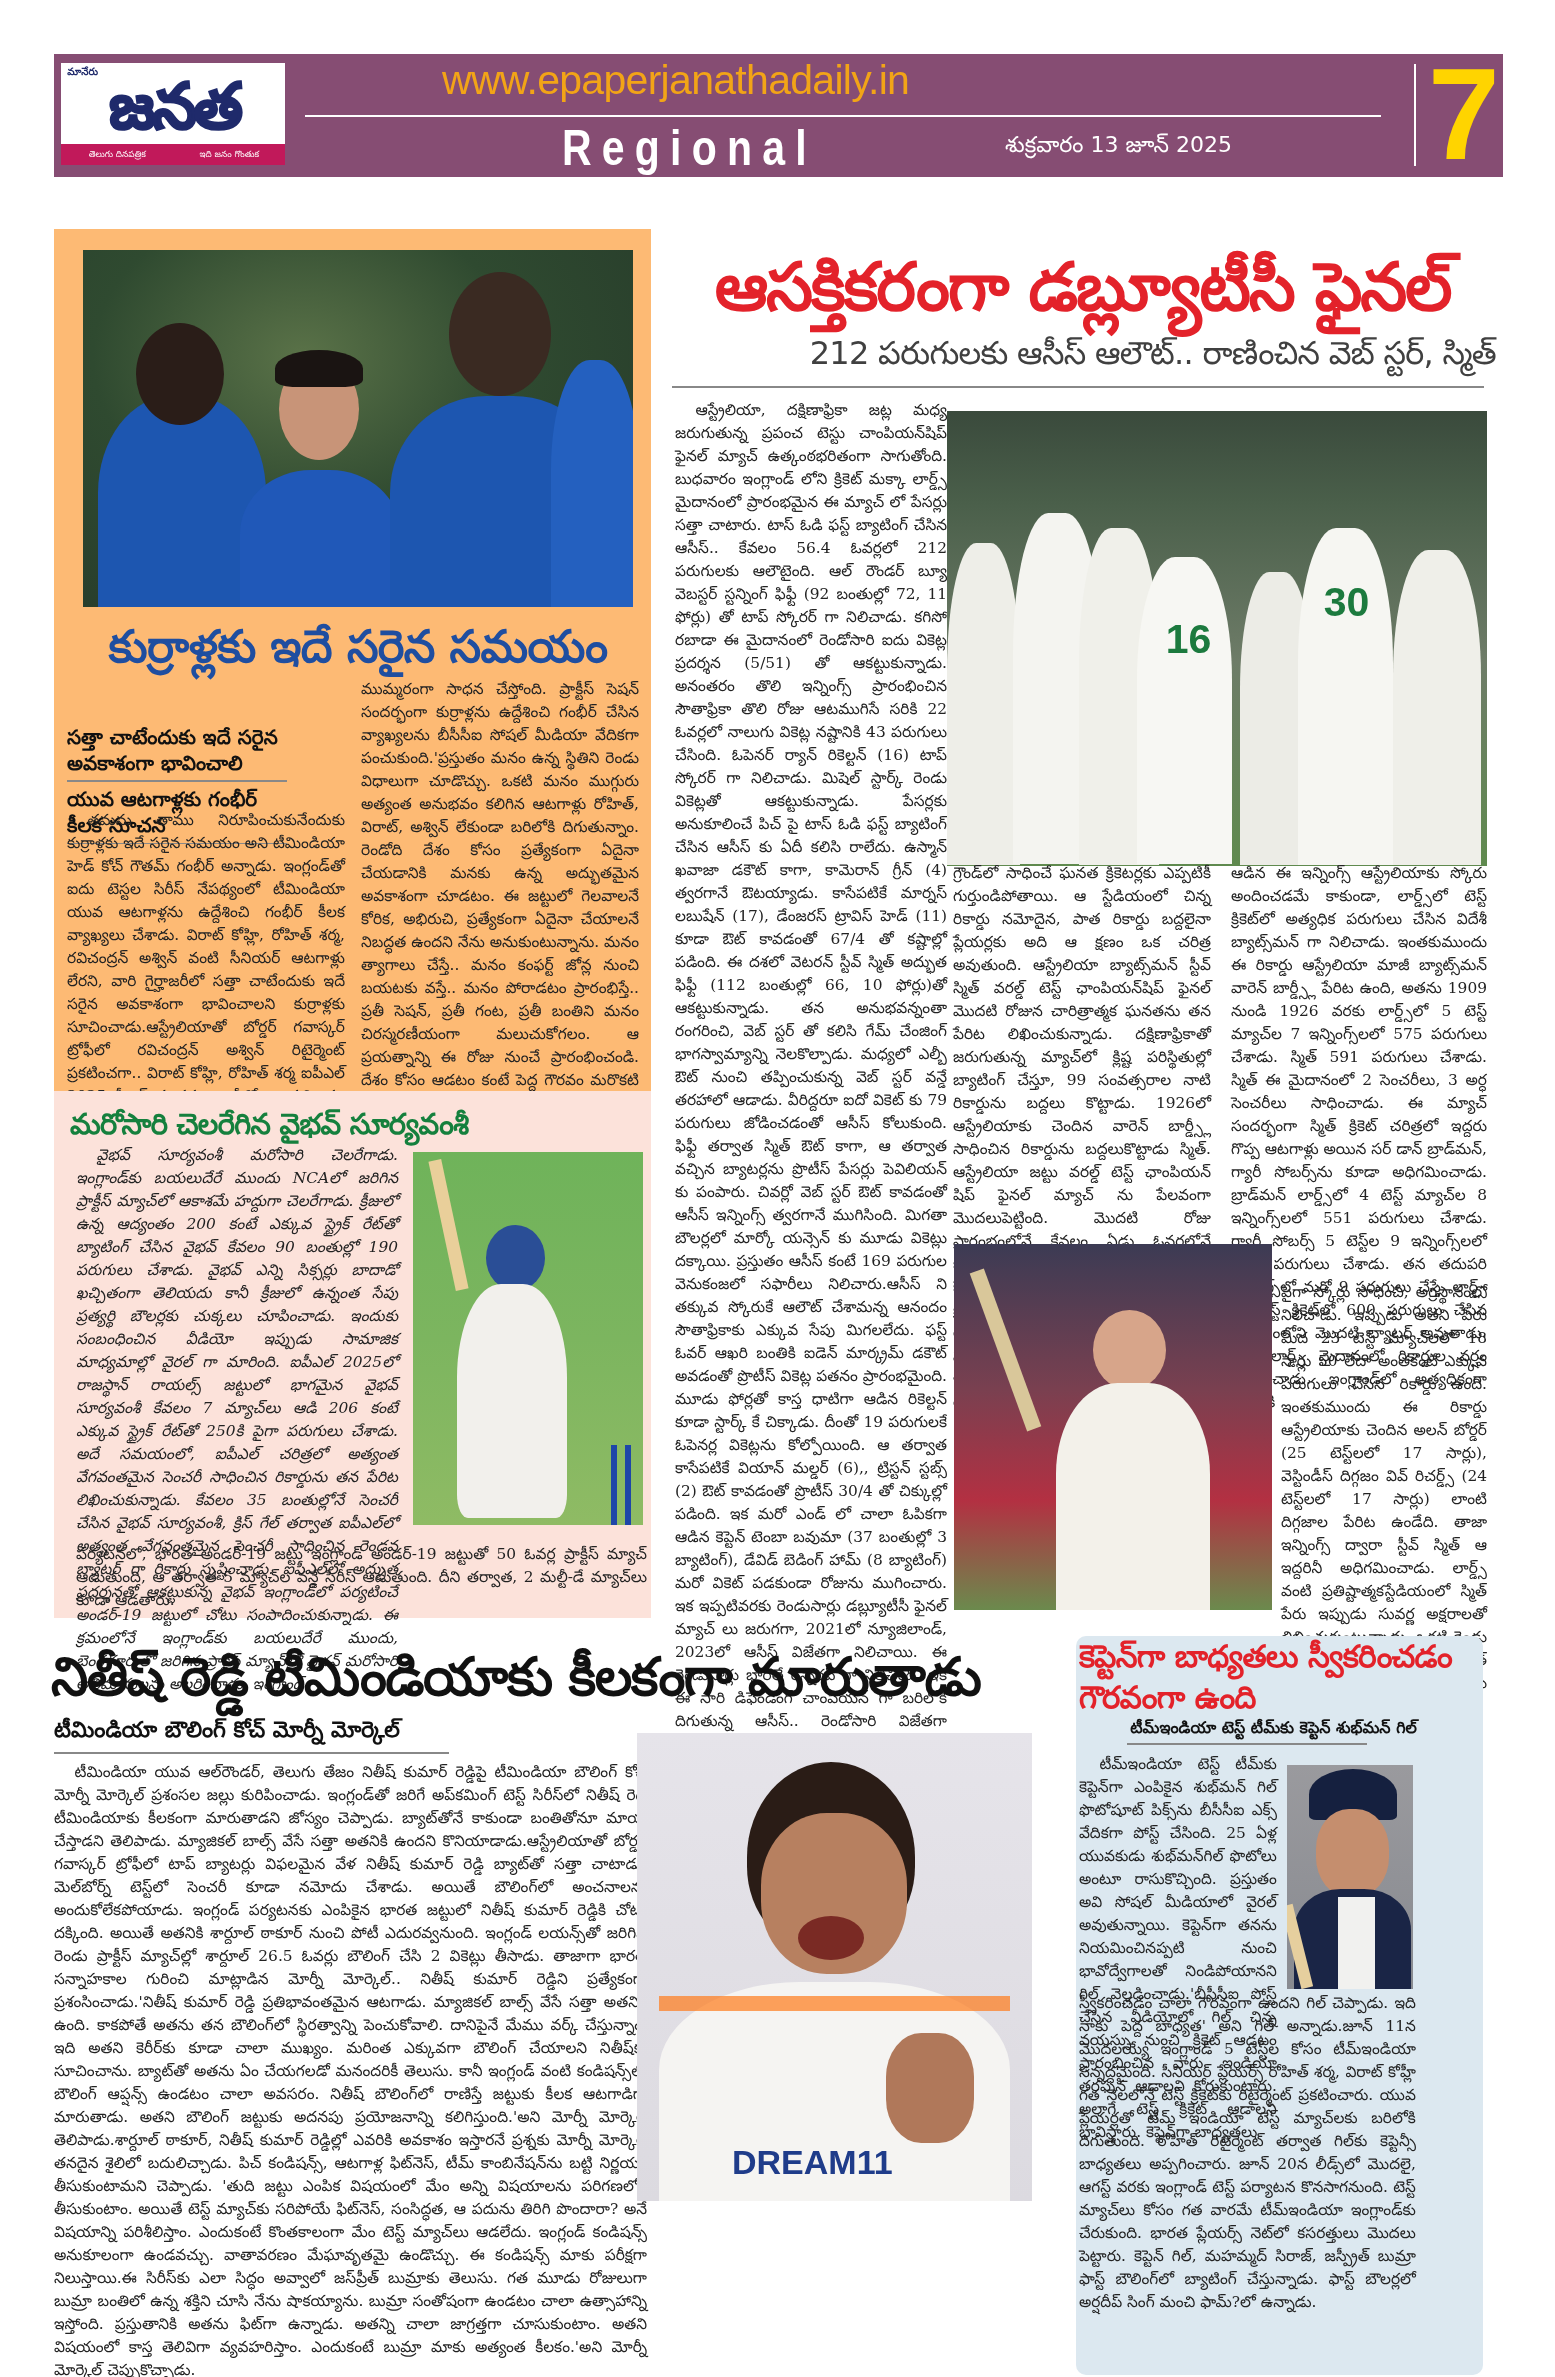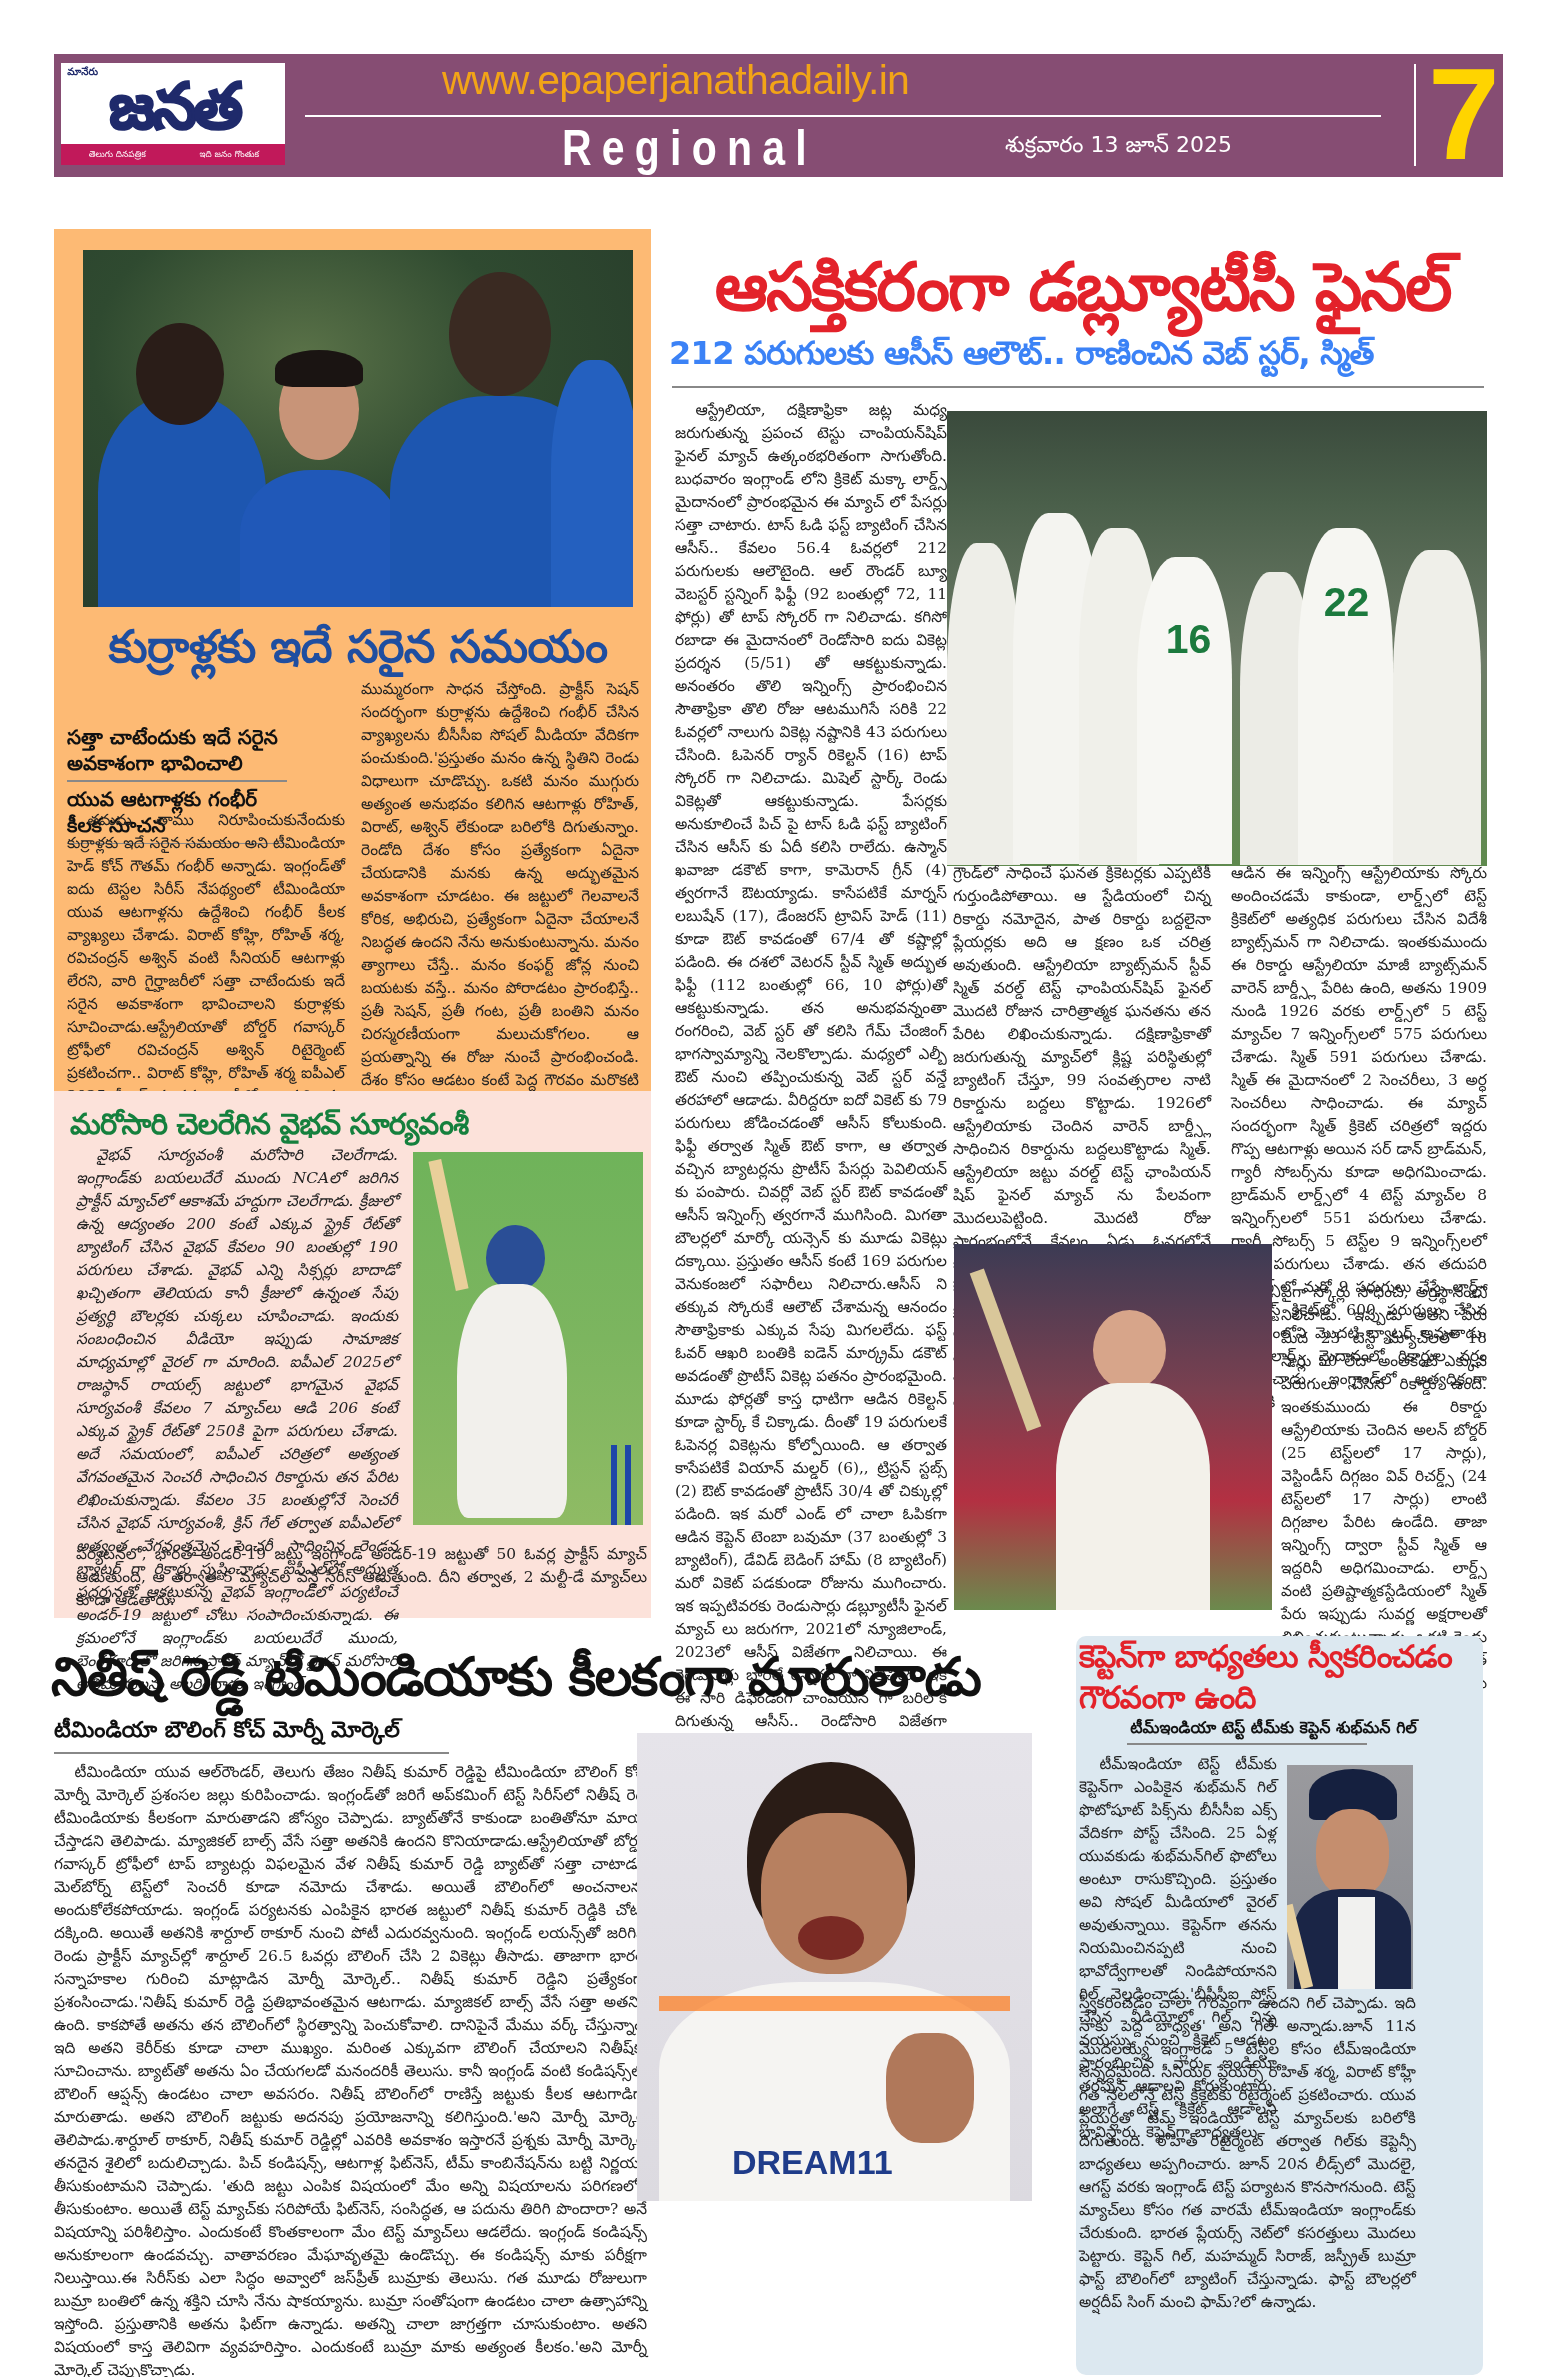--- a/index.html
+++ b/index.html
@@ -43,21 +43,21 @@
   
   .vaibhav-panel { left: 54px; top: 1091px; width: 597px; height: 527px; background: #fce2da; }
   .vaibhav-title { position: absolute; left: 16px; top: 16px; font-family: "DejaVu Sans", sans-serif; font-weight: bold; font-size: 29px; color: #15803d; letter-spacing: -0.7px; }
   .vaibhav-text { position: absolute; left: 22px; top: 53px; width: 322px; font-style: italic; }
   .vaibhav-photo { left: 359px; top: 61px; width: 230px; height: 373px;
     background: linear-gradient(180deg, #6fb35a 0%, #7cb55f 50%, #8fbb64 100%); }
   .vaibhav-tail { position: absolute; left: 22px; top: 452px; width: 571px; }
 
   
   .wtc-title { position: absolute; left: 669px; top: 246px; width: 827px; text-align: center; font-family: "DejaVu Sans", sans-serif; font-weight: bold; font-size: 67px; color: #e3222a; line-height: 82px; letter-spacing: -2.2px; }
-  .wtc-sub { position: absolute; left: 669px; top: 334px; width: 827px; text-align: left; font-family: "DejaVu Sans", sans-serif; font-weight: bold; font-size: 32px; color: #3b82f6; letter-spacing: -0.7px; }
+  .wtc-sub { position: absolute; left: 669px; top: 334px; width: 827px; text-align: right; font-family: "DejaVu Sans", sans-serif; font-weight: normal; font-size: 32px; color: #404040; letter-spacing: -0.7px; }
   .wtc-rule { position: absolute; left: 672px; top: 386px; width: 812px; }
   .wtc-col1 { position: absolute; left: 675px; top: 399px; width: 272px; }
   .wtc-photo-sa { left: 947px; top: 411px; width: 540px; height: 455px;
     background: linear-gradient(180deg, #3a4a3c 0%, #4a5f4a 20%, #6e7c68 55%, #5f8a4e 100%); }
   .wtc-col2 { position: absolute; left: 953px; top: 862px; width: 258px; }
   .wtc-col3 { position: absolute; left: 1231px; top: 862px; width: 256px; }
   .wtc-col3b { position: absolute; left: 1281px; top: 1281px; width: 206px; }
   .wtc-photo-smith { left: 954px; top: 1244px; width: 318px; height: 366px;
     background: linear-gradient(180deg, #3c3b54 0%, #7a4050 40%, #b33042 70%, #6b8a4d 100%); }
   .smith-sub { font-family: "DejaVu Sans", sans-serif; font-weight: bold; font-size: 14.6px; color: #e3222a; line-height: 22px; margin-top: 1.5px; }
@@ -155,21 +155,21 @@
   </div>
 
   <div class="photo wtc-photo-sa" title="South Africa players celebrating a wicket at Lord's — Maharaj 16, Ngidi 22">
     <div style="position:absolute;left:0;top:132px;width:73px;height:322px;border-radius:40% 40% 0 0;background:#eeeee8;"></div>
     <div style="position:absolute;left:66px;top:102px;width:88px;height:351px;border-radius:40% 40% 0 0;background:#f4f4f0;"></div>
     <div style="position:absolute;left:132px;top:117px;width:80px;height:337px;border-radius:40% 40% 0 0;background:#f0f0ea;"></div>
     <div style="position:absolute;left:190px;top:146px;width:95px;height:307px;border-radius:40% 40% 0 0;background:#f7f7f3;"></div>
     <div style="position:absolute;left:212px;top:205px;width:59px;font-family:'Liberation Sans',sans-serif;font-weight:bold;font-size:41px;color:#1c7a3e;text-align:center;">16</div>
     <div style="position:absolute;left:293px;top:161px;width:73px;height:293px;border-radius:40% 40% 0 0;background:#ecece6;"></div>
     <div style="position:absolute;left:351px;top:117px;width:95px;height:337px;border-radius:40% 40% 0 0;background:#f6f6f2;"></div>
-    <div style="position:absolute;left:370px;top:168px;width:59px;font-family:'Liberation Sans',sans-serif;font-weight:bold;font-size:41px;color:#1c7a3e;text-align:center;">22</div>
+    <div style="position:absolute;left:370px;top:168px;width:59px;font-family:'Liberation Sans',sans-serif;font-weight:bold;font-size:41px;color:#1c7a3e;text-align:center;">30</div>
     <div style="position:absolute;left:446px;top:139px;width:88px;height:315px;border-radius:40% 40% 0 0;background:#efefe9;"></div>
   </div>
 
   <div class="wtc-col2 body-text">
     <p style="text-indent:0">గ్రౌండ్‌లో సాధించే ఘనత క్రికెటర్లకు ఎప్పటికీ గుర్తుండిపోతాయి. ఆ స్టేడియంలో చిన్న రికార్డు నమోదైన, పాత రికార్డు బద్దలైనా ప్లేయర్లకు అది ఆ క్షణం ఒక చరిత్ర అవుతుంది. ఆస్ట్రేలియా బ్యాట్స్‌మన్ స్టీవ్ స్మిత్ వరల్డ్ టెస్ట్ ఛాంపియన్‌షిప్ ఫైనల్ మొదటి రోజున చారిత్రాత్మక ఘనతను తన పేరిట లిఖించుకున్నాడు. దక్షిణాఫ్రికాతో జరుగుతున్న మ్యాచ్‌లో క్లిష్ట పరిస్థితుల్లో బ్యాటింగ్ చేస్తూ, 99 సంవత్సరాల నాటి రికార్డును బద్దలు కొట్టాడు. 1926లో ఆస్ట్రేలియాకు చెందిన వారెన్ బార్డ్స్లీ సాధించిన రికార్డును బద్దలుకొట్టాడు స్మిత్. ఆస్ట్రేలియా జట్టు వరల్డ్ టెస్ట్ ఛాంపియన్ షిప్ ఫైనల్ మ్యాచ్ ను పేలవంగా మొదలుపెట్టింది. మొదటి రోజు ప్రారంభంలోనే కేవలం ఏడు ఓవర్లలోనే జట్టులోని ఇద్దరు స్టార్ బ్యాటర్లు ఔటయ్యారు. అయితే స్టీవ్ స్మిత్ ఒక ఎండ్‌లో క్రీజులో నిలబడి ఓపికగా బ్యాటింగ్ చేశాడు. అతను 112 బంతుల్లో 10 ఫోర్ల సహాయంతో 66 పరుగులు చేశాడు. ఈ ఇన్నింగ్స్‌లో అనేక రికార్డులను తన పేరిట లిఖించుకున్నాడు. స్మిత్</p>
   </div>
   <div class="wtc-col3 body-text">
     <p style="text-indent:0">ఆడిన ఈ ఇన్నింగ్స్ ఆస్ట్రేలియాకు స్కోరు అందించడమే కాకుండా, లార్డ్స్‌లో టెస్ట్ క్రికెట్‌లో అత్యధిక పరుగులు చేసిన విదేశీ బ్యాట్స్‌మన్ గా నిలిచాడు. ఇంతకుముందు ఈ రికార్డు ఆస్ట్రేలియా మాజీ బ్యాట్స్‌మన్ వారెన్ బార్డ్స్లీ పేరిట ఉంది, అతను 1909 నుండి 1926 వరకు లార్డ్స్‌లో 5 టెస్ట్ మ్యాచ్‌ల 7 ఇన్నింగ్స్‌లలో 575 పరుగులు చేశాడు. స్మిత్ 591 పరుగులు చేశాడు. స్మిత్ ఈ మైదానంలో 2 సెంచరీలు, 3 అర్ధ సెంచరీలు సాధించాడు. ఈ మ్యాచ్ సందర్భంగా స్మిత్ క్రికెట్ చరిత్రలో ఇద్దరు గొప్ప ఆటగాళ్లు అయిన సర్ డాన్ బ్రాడ్‌మన్, గ్యారీ సోబర్స్‌ను కూడా అధిగమించాడు. బ్రాడ్‌మన్ లార్డ్స్‌లో 4 టెస్ట్ మ్యాచ్‌ల 8 ఇన్నింగ్స్‌లలో 551 పరుగులు చేశాడు. గ్యారీ సోబర్స్ 5 టెస్ట్‌ల 9 ఇన్నింగ్స్‌లలో 571 పరుగులు చేశాడు. తన తదుపరి ఇన్నింగ్స్‌లో మరో 9 పరుగులు చేస్తే, లార్డ్స్ లో టెస్ట్ క్రికెట్‌లో 600 పరుగులు చేసిన ప్రపంచంలోని మొదటి బ్యాటర్ అవుతాడు. స్మిత్ లార్డ్స్ మైదానంలో రికార్డుల వర్షం కురిపించాడు. ఇంగ్లాండ్‌లో అత్యధికంగా యాభైకి</p>
   </div>
 

